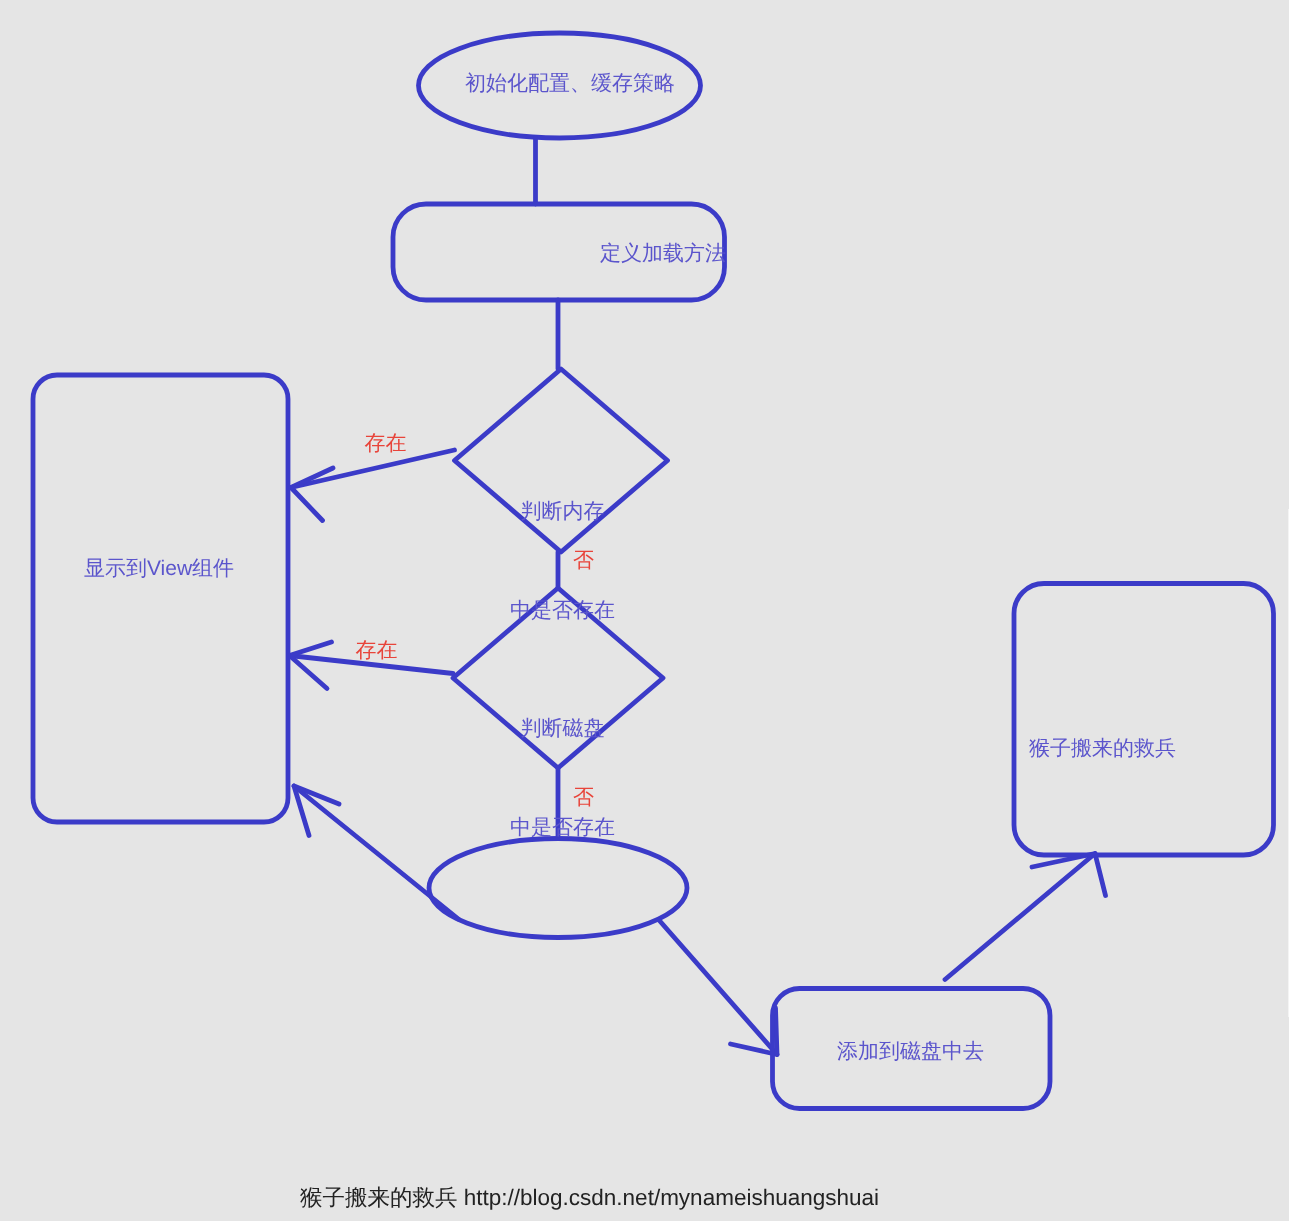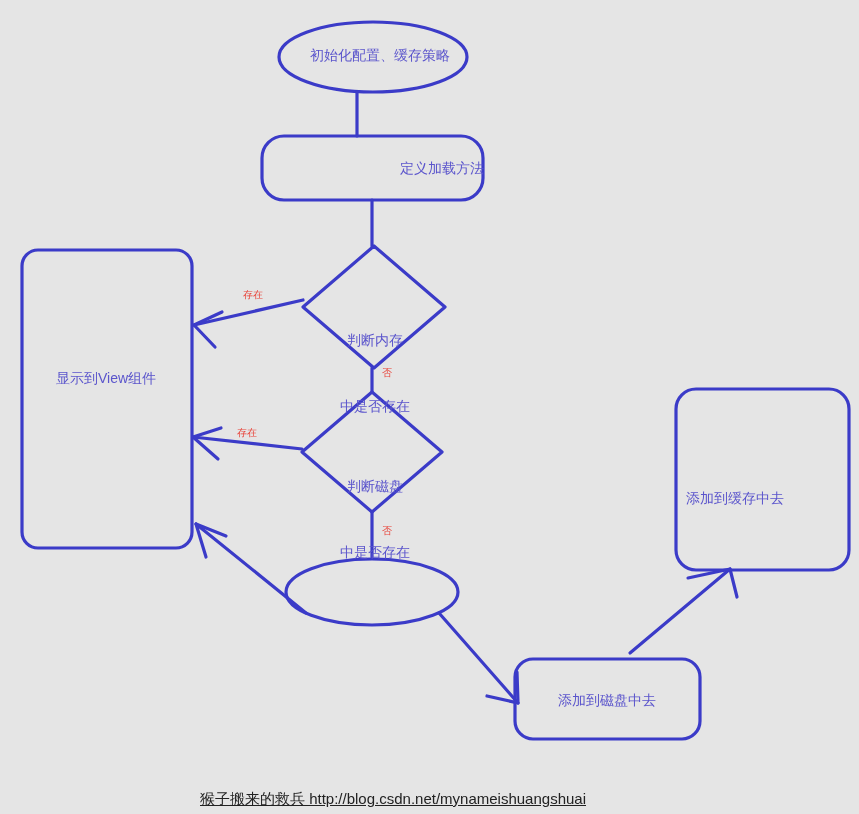--- a/index.html
+++ b/index.html
@@ -29,31 +29,30 @@
     color: #5b55cc;
     font-size: 14px;
     line-height: 22px;
     text-align: center;
     white-space: pre;
     pointer-events: none;
   }
   .edge-label {
     position: absolute;
     color: #e8443a;
-    font-size: 10px;
+    font-size: 14px;
     line-height: 16px;
     white-space: pre;
   }
   .caption {
     position: absolute;
     color: #222222;
     font-size: 15px;
     line-height: 20px;
     white-space: pre;
-    text-decoration: underline;
   }
   .t-start      { left: 270px; top: 44px;  width: 220px; }
   .t-define     { left: 258px; top: 157px; width: 226px; text-align: right; }
   .t-mem        { left: 300px; top: 285px; width: 150px; }
   .t-disk       { left: 300px; top: 432px; width: 150px; font-family: Liberation Serif, serif; }
   .t-view       { left: 18px;  top: 367px; width: 176px; }
   .t-net        { left: 288px; top: 583px; width: 168px; }
   .t-cache      { left: 514px; top: 689px; width: 186px; }
   .t-disk-add   { left: 686px; top: 443px; width: 170px; text-align: left; }
   .l-exist-1    { left: 243px; top: 287px; }
@@ -125,21 +124,21 @@
     <div>判断磁盘</div>
     <div>中是否存在</div>
   </div>
 
   <div class="node-text t-view">显示到View组件</div>
 
 
   <div class="node-text t-cache">添加到磁盘中去</div>
 
   <div class="node-text t-disk-add">
-    <div>添加到缓存中去</div>
+    <div>猴子搬来的救兵</div>
   </div>
 
   <div class="edge-label l-exist-1">存在</div>
   <div class="edge-label l-no-1">否</div>
   <div class="edge-label l-exist-2">存在</div>
   <div class="edge-label l-no-2">否</div>
 
   <div class="caption cap-1">猴子搬来的救兵 http://blog.csdn.net/mynameishuangshuai</div>
 
 </div>

